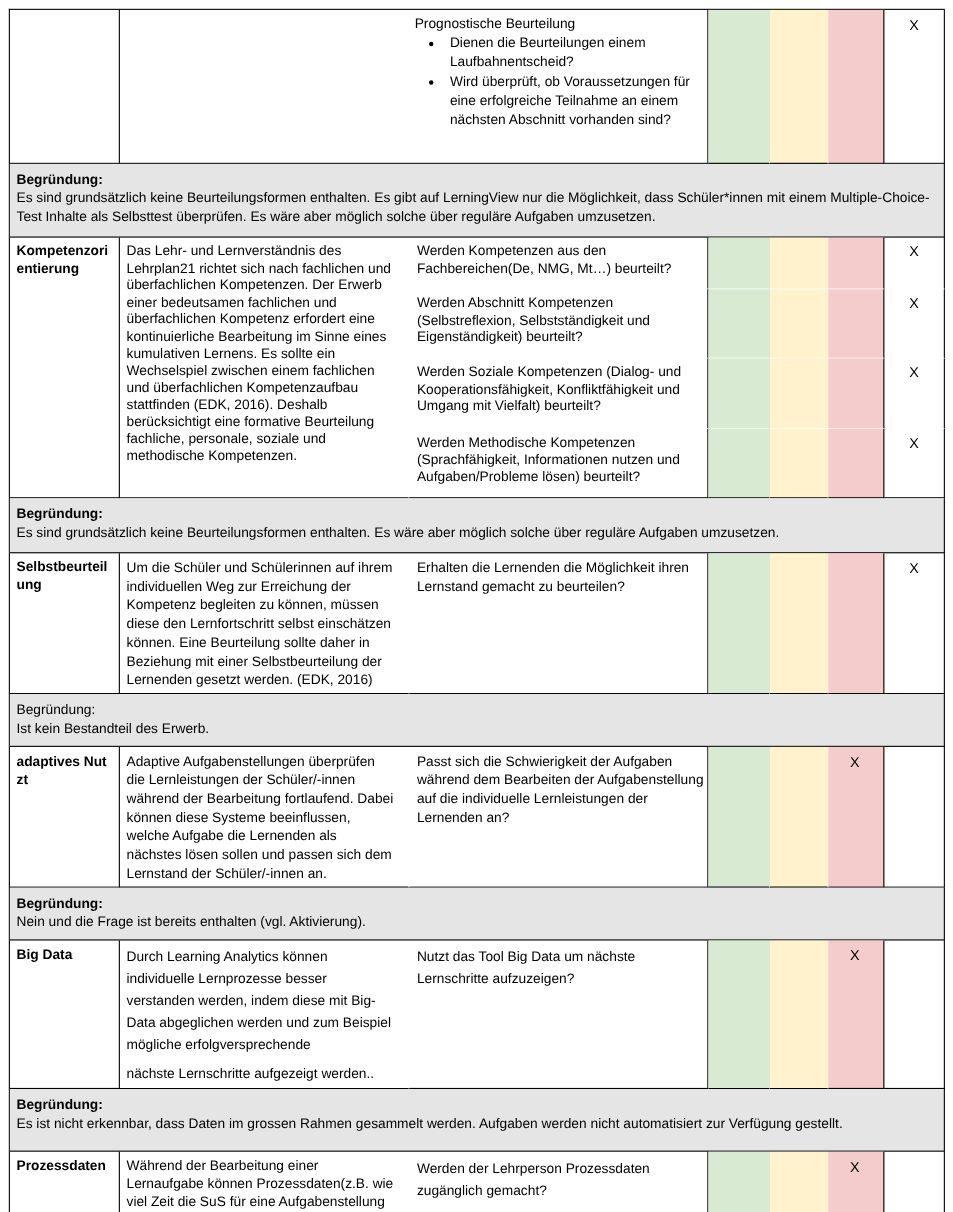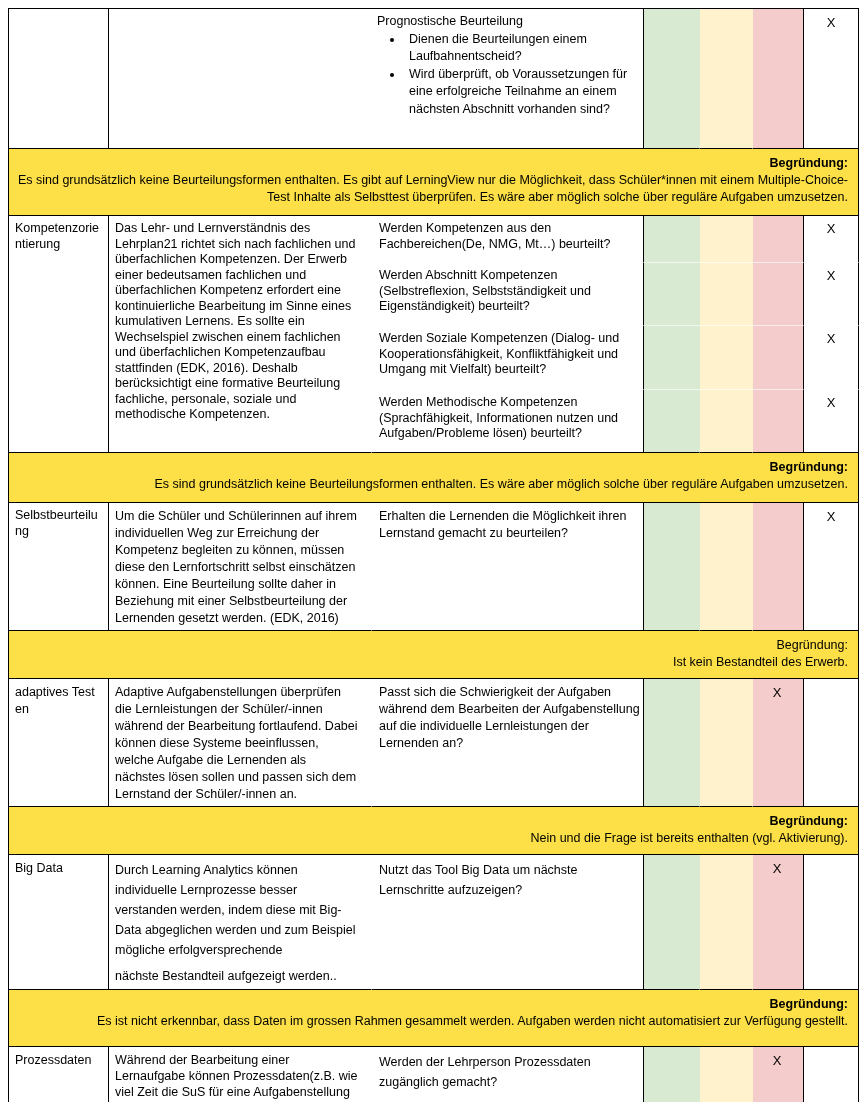--- a/index.html
+++ b/index.html
@@ -22,37 +22,37 @@
     border-right: 1px solid #000;
     border-bottom: 1px solid #000;
     padding: 5px 8px 3px 6px;
     overflow: hidden;
   }
   
   td.desc { border-right-color: transparent; padding-right: 12px; }
   td.g, td.y { border-right-color: transparent; }
   td.cell-pad0 { padding: 0; }
   td.q { padding-left: 7px; padding-right: 2px; }
-  td.cat { word-break: break-all; padding-right: 8px; }
+  td.cat { word-break: break-all; padding-right: 8px; font-weight: bold; }
 
   
   td.g { background: #d9ead3; }
   td.y { background: #fff2cc; }
   td.r { background: #f4cccc; }
 
   
   td.sub { border-bottom-color: transparent; }
   td.g.sub, td.y.sub, td.r.sub { border-bottom-color: rgba(255,255,255,0.65); }
 
   
   td.x { text-align: center; padding-left: 0; padding-right: 0; font-size: 13px; }
   td.r.xmark { text-align: center; font-size: 13px; padding-top: 6px; }
 
   
-  td.begr { background: #fde047; padding: 6px 10px 4px 6px; text-align: right; }
+  td.begr { background: #e5e5e5; padding: 6px 10px 4px 6px; }
   .blabel { font-weight: bold; }
   .blabel.plain { font-weight: normal; }
 
   
   .lh155 { line-height: 15.5px; }
   .lh16  { line-height: 16px; }
   .lh17  { line-height: 17px; }
   .lh175 { line-height: 17.5px; }
   .lh20  { line-height: 20px; margin-left: 24px; }
 
@@ -156,41 +156,41 @@
     </tr>
 
     <tr class="h48">
       <td class="begr lh17" colspan="7">
         <div class="blabel plain">Begründung:</div>
         <div>Ist kein Bestandteil des Erwerb.</div>
       </td>
     </tr>
 
     <tr class="h125">
-      <td class="cat lh17">adaptives Testen</td>
+      <td class="cat lh17">adaptives Nutzt</td>
       <td class="desc lh17">Adaptive Aufgabenstellungen überprüfen die Lernleistungen der Schüler/-innen während der Bearbeitung fortlaufend. Dabei können diese Systeme beeinflussen, welche Aufgabe die Lernenden als nächstes lösen sollen und passen sich dem Lernstand der Schüler/-innen an.</td>
       <td class="q lh17">Passt sich die Schwierigkeit der Aufgaben während dem Bearbeiten der Aufgabenstellung auf die individuelle Lernleistungen der Lernenden an?</td>
       <td class="g cell-pad0"></td>
       <td class="y cell-pad0"></td>
       <td class="r xmark"><span>X</span></td>
       <td class="x"></td>
     </tr>
 
     <tr class="h48">
       <td class="begr lh17" colspan="7">
         <div class="blabel">Begründung:</div>
         <div>Nein und die Frage ist bereits enthalten (vgl. Aktivierung).</div>
       </td>
     </tr>
 
     <tr class="h130">
       <td class="cat lh17">Big Data</td>
       <td class="desc lh20">
         <div>Durch Learning Analytics können individuelle Lernprozesse besser verstanden werden, indem diese mit Big-Data abgeglichen werden und zum Beispiel mögliche erfolgversprechende</div>
-        <div class="para2">nächste Bestandteil aufgezeigt werden..</div>
+        <div class="para2">nächste Lernschritte aufgezeigt werden..</div>
       </td>
       <td class="q lh20">Nutzt das Tool Big Data um nächste Lernschritte aufzuzeigen?</td>
       <td class="g cell-pad0"></td>
       <td class="y cell-pad0"></td>
       <td class="r xmark"><span>X</span></td>
       <td class="x"></td>
     </tr>
 
     <tr class="h57">
       <td class="begr lh17" colspan="7">

